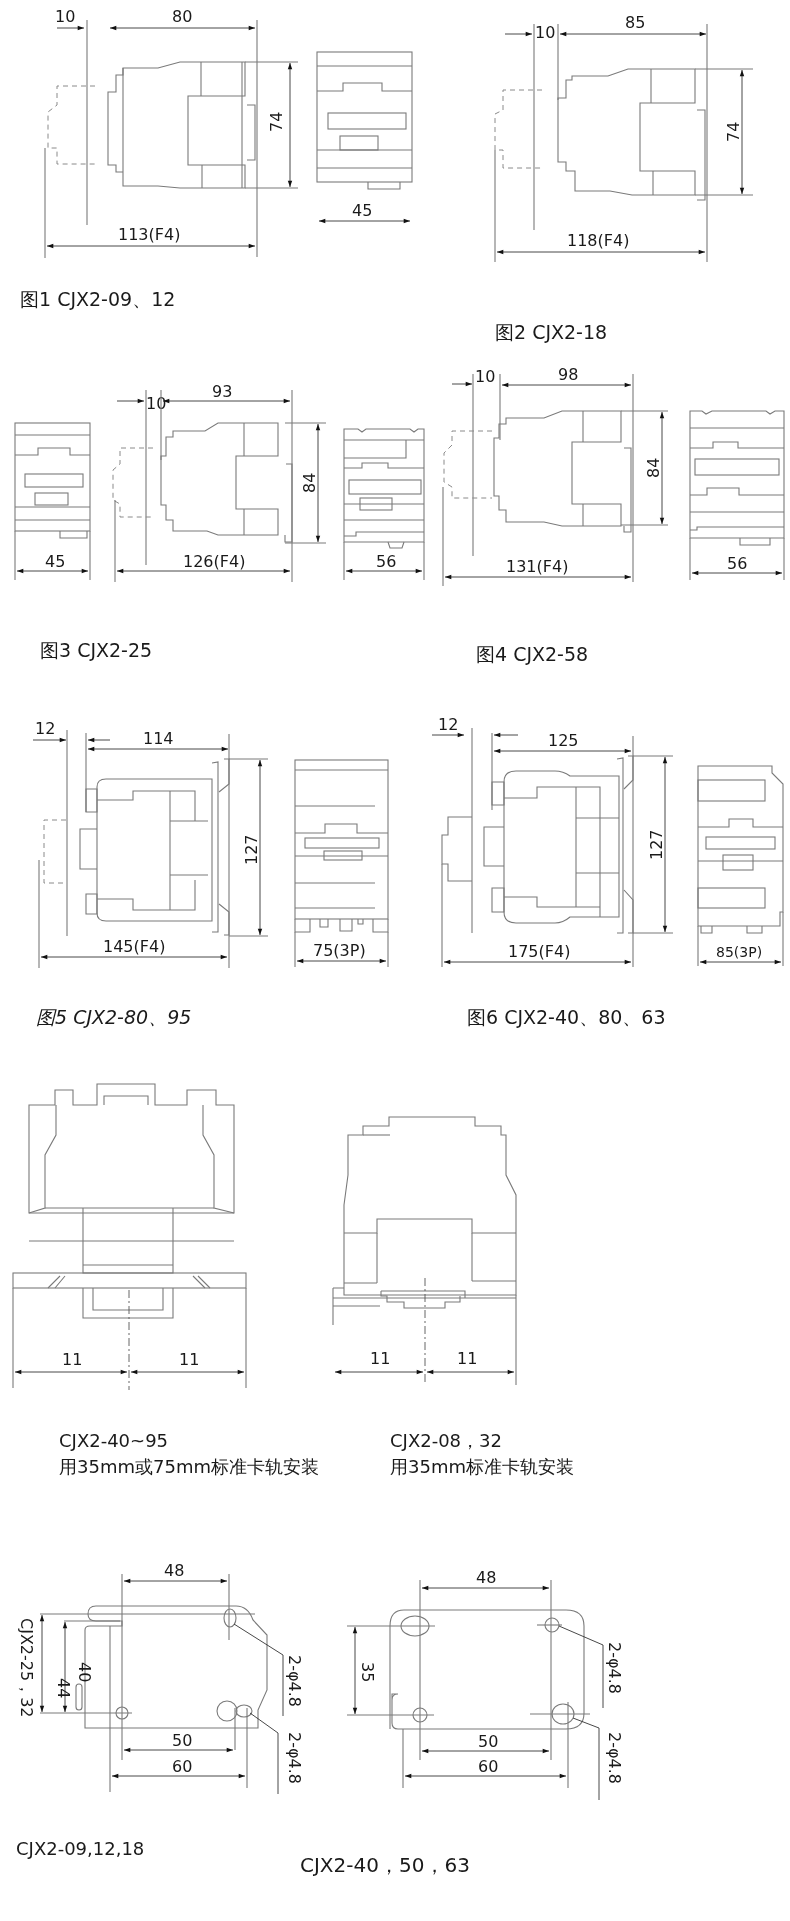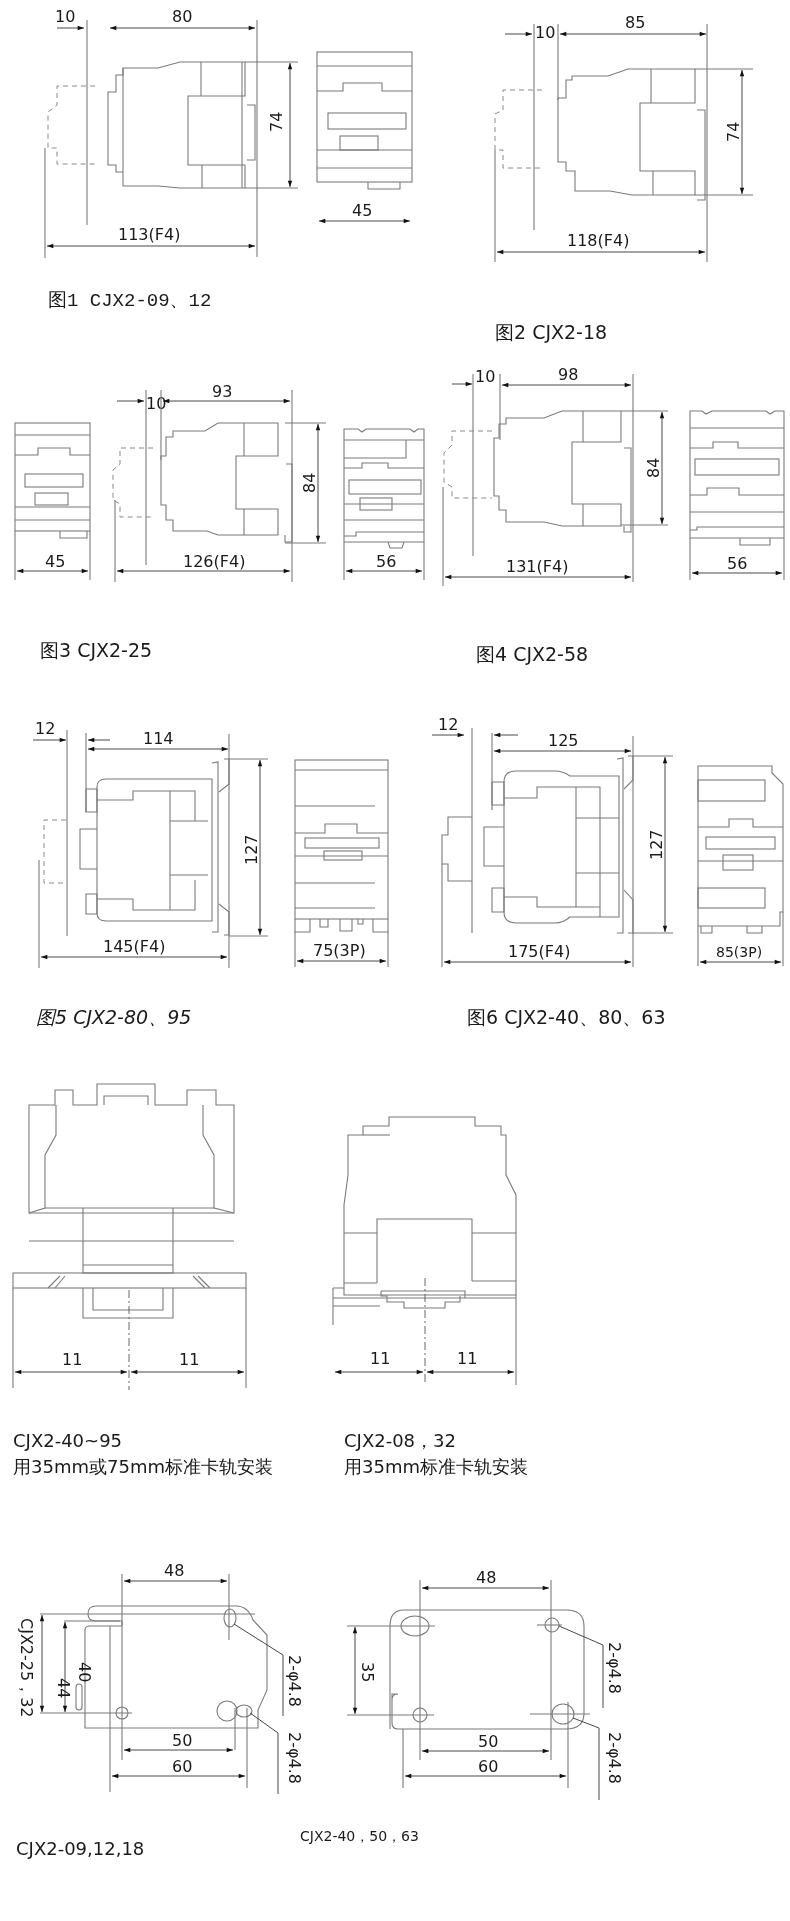--- a/index.html
+++ b/index.html
@@ -8,21 +8,21 @@
   .fig { position:absolute; }
   svg { position:absolute; left:0; top:0; overflow:visible; }
   svg .o { fill:none; stroke:#7a7a7a; stroke-width:1.1; }
   svg .d { fill:none; stroke:#333; stroke-width:0.9; }
   svg .dash { fill:none; stroke:#8a8a8a; stroke-width:1; stroke-dasharray:5 4; }
   svg .cl { fill:none; stroke:#555; stroke-width:0.9; stroke-dasharray:8 3 2 3; }
   svg text { font-family:"DejaVu Sans", sans-serif; font-size:16px; fill:#1a1a1a; }
   svg text.sm { font-size:14px; }
   .caption { position:absolute; font-size:19px; color:#1a1a1a; white-space:nowrap;
              font-family:"DejaVu Sans", sans-serif; }
-  .caption2 { position:absolute; font-size:18px; line-height:26px; color:#1a1a1a; white-space:nowrap; }
+  .caption2 { position:absolute; font-size:18px; line-height:26px; color:#1a1a1a; white-space:nowrap;margin-left:46px; }
 </style>
 </head>
 <body>
 
 <svg width="0" height="0" style="position:absolute">
   <defs>
     <marker id="ar" viewBox="0 0 10 10" refX="10" refY="5" markerWidth="9" markerHeight="7" orient="auto-start-reverse">
       <path d="M0,1.5 L10,5 L0,8.5 z" fill="#111"></path>
     </marker>
   </defs>
@@ -59,21 +59,21 @@
     <line class="o" x1="317" y1="66" x2="412" y2="66"></line>
     <path class="o" d="M317,91 L343,91 L343,83 L382,83 L382,91 L412,91"></path>
     <rect class="o" x="328" y="113" width="78" height="16"></rect>
     <rect class="o" x="340" y="136" width="38" height="14"></rect>
     <line class="o" x1="317" y1="150" x2="412" y2="150"></line>
     <line class="o" x1="317" y1="168" x2="412" y2="168"></line>
     <path class="o" d="M368,182 L368,189 L400,189 L400,182"></path>
     <line class="d" x1="319" y1="221" x2="410" y2="221" marker-start="url(#ar)" marker-end="url(#ar)"></line>
     <text x="352" y="216">45</text>
   </svg>
-  <div class="caption" style="left:48px;top:287px;font-family:Liberation Mono, monospace;">图1 CJX2-09、12</div>
+  <div class="caption" style="left:20px;top:287px;">图1 CJX2-09、12</div>
 </div>
 
 <div class="fig" style="left:395px;top:0;width:395px;height:320px;">
   <svg width="395" height="320">
     <line class="d" x1="110" y1="34" x2="137" y2="34" marker-end="url(#ar)"></line>
     <text x="140" y="38">10</text>
     <line class="o" x1="139" y1="24" x2="139" y2="230"></line>
     <line class="o" x1="163" y1="24" x2="163" y2="100"></line>
     <line class="d" x1="165" y1="34" x2="311" y2="34" marker-start="url(#ar)" marker-end="url(#ar)"></line>
     <text x="230" y="28">85</text>
@@ -390,14 +390,14 @@
     <text transform="translate(32,102) rotate(90)">35</text>
     <line class="d" x1="92" y1="191" x2="219" y2="191" marker-start="url(#ar)" marker-end="url(#ar)"></line>
     <text x="148" y="187">50</text>
     <line class="d" x1="75" y1="216" x2="236" y2="216" marker-start="url(#ar)" marker-end="url(#ar)"></line>
     <text x="148" y="212">60</text>
     <path class="d" d="M229,66 L273,85 L273,148"></path>
     <text transform="translate(279,82) rotate(90)">2-φ4.8</text>
     <path class="d" d="M243,158 L269,168 L269,240"></path>
     <text transform="translate(279,172) rotate(90)">2-φ4.8</text>
   </svg>
-  <div class="caption" style="left:-30px;top:268px;font-size:14px;">CJX2-40，50，63</div>
+  <div class="caption" style="left:-30px;top:292px;font-size:20px;">CJX2-40，50，63</div>
 </div>
 
 </body></html>

